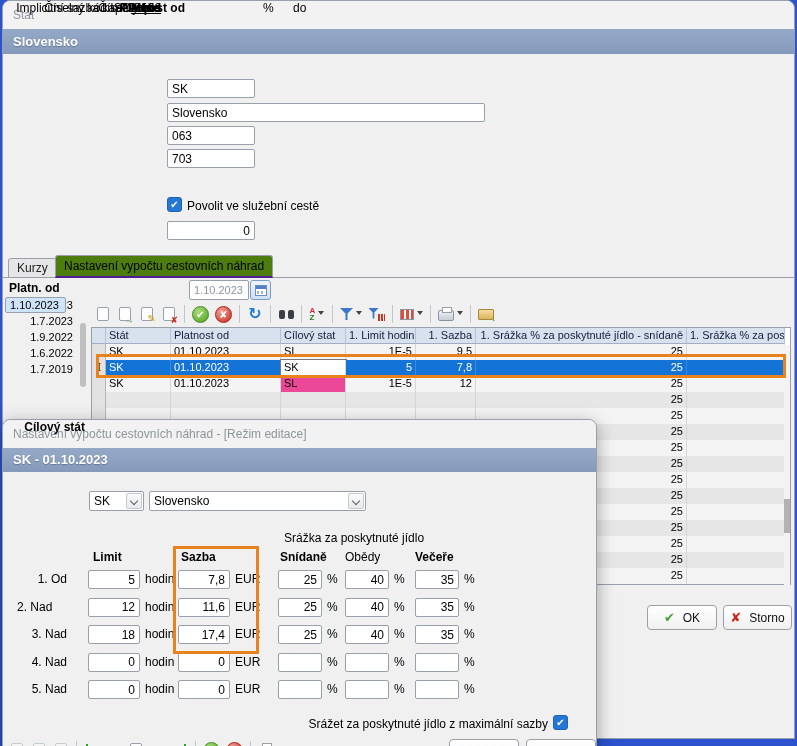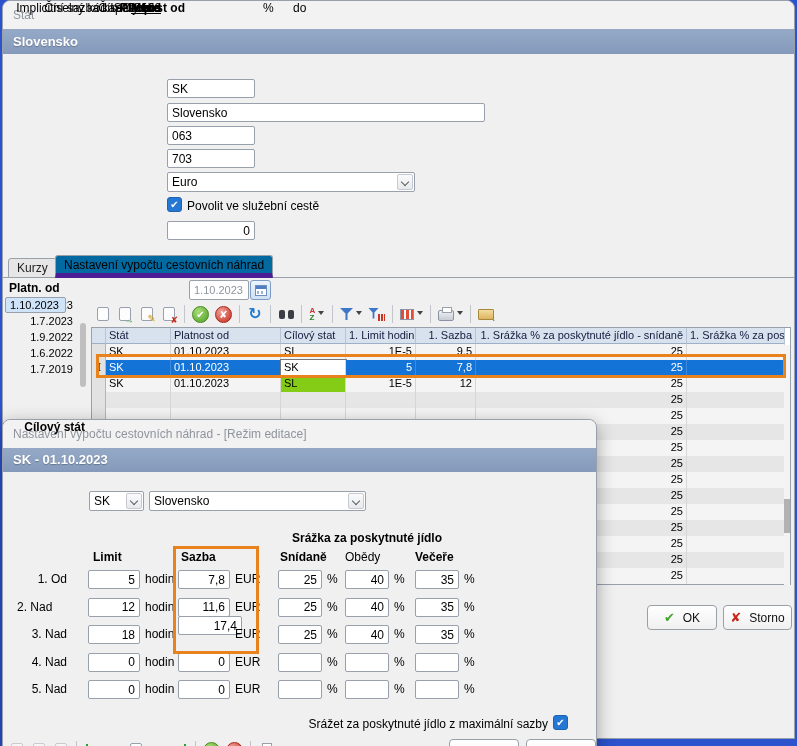--- a/index.html
+++ b/index.html
@@ -36,21 +36,21 @@
 
   .chk { position:absolute; width:15px; height:15px; border-radius:3px; background:#2478d4; border:1px solid #1d63b4;
          color:#fff; font-size:10px; font-weight:bold; display:flex; align-items:center; justify-content:center; }
   .chk::after { content:'✔'; }
 
   
   .tabbar { position:absolute; left:0; top:254px; width:100%; height:23px; border-bottom:1px solid #9aa0aa; }
   .tab { position:absolute; bottom:-1px; font-size:12px; border:1px solid #9aa0aa; border-radius:3px 3px 0 0;
          padding:0 8px; display:flex; align-items:center; justify-content:center; white-space:nowrap; }
   .tab.inactive { left:5px; height:20px; background:#e6e6e6; border-bottom:1px solid #9aa0aa; color:#222; }
-  .tab.active { left:52px; height:23px; background:#0369a1; border-bottom:5px solid #4c1d95; color:#000; }
+  .tab.active { left:52px; height:23px; background:#4d7c0f; border-bottom:2px solid #4c1d95; color:#000; }
 
   
   .side-head { position:absolute; left:6px; top:280px; font-size:12px; font-weight:bold; }
   .side-list { position:absolute; left:2px; top:296px; width:74px; }
   .side-item { height:16px; font-size:11px; text-align:right; padding-right:6px; line-height:16px; color:#000; }
   .side-item.sel { background:#cfe4f8; }
   .side-thumb { position:absolute; left:77px; top:322px; width:6px; height:64px; background:#bfbfbf; border-radius:3px; }
 
   
   .calbtn { position:absolute; left:247px; top:279px; width:21px; height:20px; border:1px solid #7c9cc8;
@@ -141,24 +141,20 @@
     <div class="lab b r" style="left:0;top:104;width:158px">Popis</div>
     <div class="input" style="left:164px;top:102px;width:318px">Slovensko</div>
 
     <div class="lab r" style="left:0;top:127;width:158px">Číselný kód</div>
     <div class="input" style="left:164px;top:125px;width:88px">063</div>
 
     <div class="lab r" style="left:0;top:150;width:158px">Číselný kód ISO 3166</div>
     <div class="input" style="left:164px;top:148px;width:88px">703</div>
 
     <div class="lab r u" style="left:0;top:173;width:158px">Měna</div>
-    <div class="sel" style="left:164px;top:171px;width:248px">
-      <span>Euro</span>
-      <span class="ab"></span>
-    </div>
 
     <div class="chk" style="left:164px;top:196px"></div>
     <div class="lab" style="left:184px;top:198px">Povolit ve služební cestě</div>
 
     <div class="lab r" style="left:0;top:222;width:158px">Implicitní sazba kapesného</div>
     <div class="input num" style="left:164px;top:220px;width:88px">0</div>
     <div class="lab" style="left:260px;top:222">%</div>
 
     <div class="tabbar">
       <div class="tab inactive">
@@ -275,21 +271,21 @@
           <div class="tcell l" style="left: 189px; width: 65px; background: rgb(255, 255, 255); color: rgb(0, 0, 0); outline: rgb(119, 119, 119) solid 1px;">SK</div>
           <div class="tcell r" style="left: 254px; width: 70px; background: rgb(19, 115, 214); color: rgb(255, 255, 255); border-right: 1px solid rgb(60, 138, 222);">5</div>
           <div class="tcell r" style="left: 324px; width: 60px; background: rgb(19, 115, 214); color: rgb(255, 255, 255); border-right: 1px solid rgb(60, 138, 222);">7,8</div>
           <div class="tcell r" style="left: 384px; width: 211px; background: rgb(19, 115, 214); color: rgb(255, 255, 255); border-right: 1px solid rgb(60, 138, 222);">25</div>
           <div class="tcell l" style="left: 595px; width: 98px; background: rgb(19, 115, 214); color: rgb(255, 255, 255); border-right: 1px solid rgb(60, 138, 222);"></div>
         </div>
         <div class="trow" style="top: 48px;">
           <div class="tcell c selcol" style="left: 0px; width: 14px;"></div>
           <div class="tcell l" style="left: 14px; width: 65px; background: rgb(244, 244, 244);">SK</div>
           <div class="tcell l" style="left: 79px; width: 110px; background: rgb(244, 244, 244);">01.10.2023</div>
-          <div class="tcell l" style="left: 189px; width: 65px; background: #84cc16;">SL</div>
+          <div class="tcell l" style="left: 189px; width: 65px; background: #ec4899;">SL</div>
           <div class="tcell r" style="left: 254px; width: 70px; background: rgb(244, 244, 244);">1E-5</div>
           <div class="tcell r" style="left: 324px; width: 60px; background: rgb(244, 244, 244);">12</div>
           <div class="tcell r" style="left: 384px; width: 211px; background: rgb(244, 244, 244);">25</div>
           <div class="tcell l" style="left: 595px; width: 98px; background: rgb(244, 244, 244);"></div>
         </div>
         <div class="trow" style="top: 64px;">
           <div class="tcell c selcol" style="left: 0px; width: 14px;"></div>
           <div class="tcell l" style="left: 14px; width: 65px; background: rgb(230, 230, 230);"></div>
           <div class="tcell l" style="left: 79px; width: 110px; background: rgb(230, 230, 230);"></div>
           <div class="tcell l" style="left: 189px; width: 65px; background: rgb(230, 230, 230);"></div>
@@ -434,21 +430,21 @@
     <div class="lab b r" style="left:0;top:74;width:82px">Cílový stát</div>
     <div class="sel" style="left:86px;top:71px;width:55px">
       <span>SK</span>
       <span class="ab"></span>
     </div>
     <div class="sel" style="left:146px;top:71px;width:217px">
       <span>Slovensko</span>
       <span class="ab"></span>
     </div>
 
-    <div class="dg-lab" style="left:264px;top:111px;width:200px;text-align:center;font-weight:bold">Srážka za poskytnuté jídlo</div>
+    <div class="dg-lab" style="left:281px;top:111px;width:200px;font-weight:normal">Srážka za poskytnuté jídlo</div>
     <div class="dg-lab" style="left:90px;top:130px;font-weight:bold">Limit</div>
     <div class="dg-lab" style="left:178px;top:130px;font-weight:bold">Sazba</div>
     <div class="dg-lab" style="left:277px;top:130px;font-weight:bold">Snídaně</div>
     <div class="dg-lab" style="left:342px;top:130px;font-weight:normal">Obědy</div>
     <div class="dg-lab" style="left:412px;top:130px;font-weight:bold">Večeře</div>
 
     <div class="orange" style="left:170px;top:126px;width:86px;height:108px"></div>
 
     <div class="dg-lab" style="left:245px;top:297px;width:300px;text-align:right">Srážet za poskytnuté jídlo z maximální sazby</div>
     <div class="chk" style="left:550px;top:295px"></div>
@@ -520,21 +516,21 @@
         <div class="dg-lab" style="left: 232px; top: 179.5px;">EUR</div>
         <div class="input num" style="position: absolute; left: 275px; width: 44px; top: 177.5px;">25</div>
         <div class="dg-lab" style="left: 324px; top: 179.5px;">%</div>
         <div class="input num" style="position: absolute; left: 342px; width: 44px; top: 177.5px;">40</div>
         <div class="dg-lab" style="left: 391px; top: 179.5px;">%</div>
         <div class="input num" style="position: absolute; left: 412px; width: 44px; top: 177.5px;">35</div>
         <div class="dg-lab" style="left: 461px; top: 179.5px;">%</div>
         <div class="dg-lab" style="left: 14px; width: 50px; text-align: right; top: 207px;">3. Nad</div>
         <div class="input num" style="position: absolute; left: 85px; width: 52px; top: 205px;">18</div>
         <div class="dg-lab" style="left: 142px; top: 207px;">hodin</div>
-        <div class="input num" style="position: absolute; left: 175px; width: 64px; top: 196px;">17,4</div>
+        <div class="input num" style="position: absolute; left: 175px; width: 52px; top: 205px;">17,4</div>
         <div class="dg-lab" style="left: 232px; top: 207px;">EUR</div>
         <div class="input num" style="position: absolute; left: 275px; width: 44px; top: 205px;">25</div>
         <div class="dg-lab" style="left: 324px; top: 207px;">%</div>
         <div class="input num" style="position: absolute; left: 342px; width: 44px; top: 205px;">40</div>
         <div class="dg-lab" style="left: 391px; top: 207px;">%</div>
         <div class="input num" style="position: absolute; left: 412px; width: 44px; top: 205px;">35</div>
         <div class="dg-lab" style="left: 461px; top: 207px;">%</div>
         <div class="dg-lab" style="left: 14px; width: 50px; text-align: right; top: 234.5px;">4. Nad</div>
         <div class="input num" style="position: absolute; left: 85px; width: 52px; top: 232.5px;">0</div>
         <div class="dg-lab" style="left: 142px; top: 234.5px;">hodin</div>

